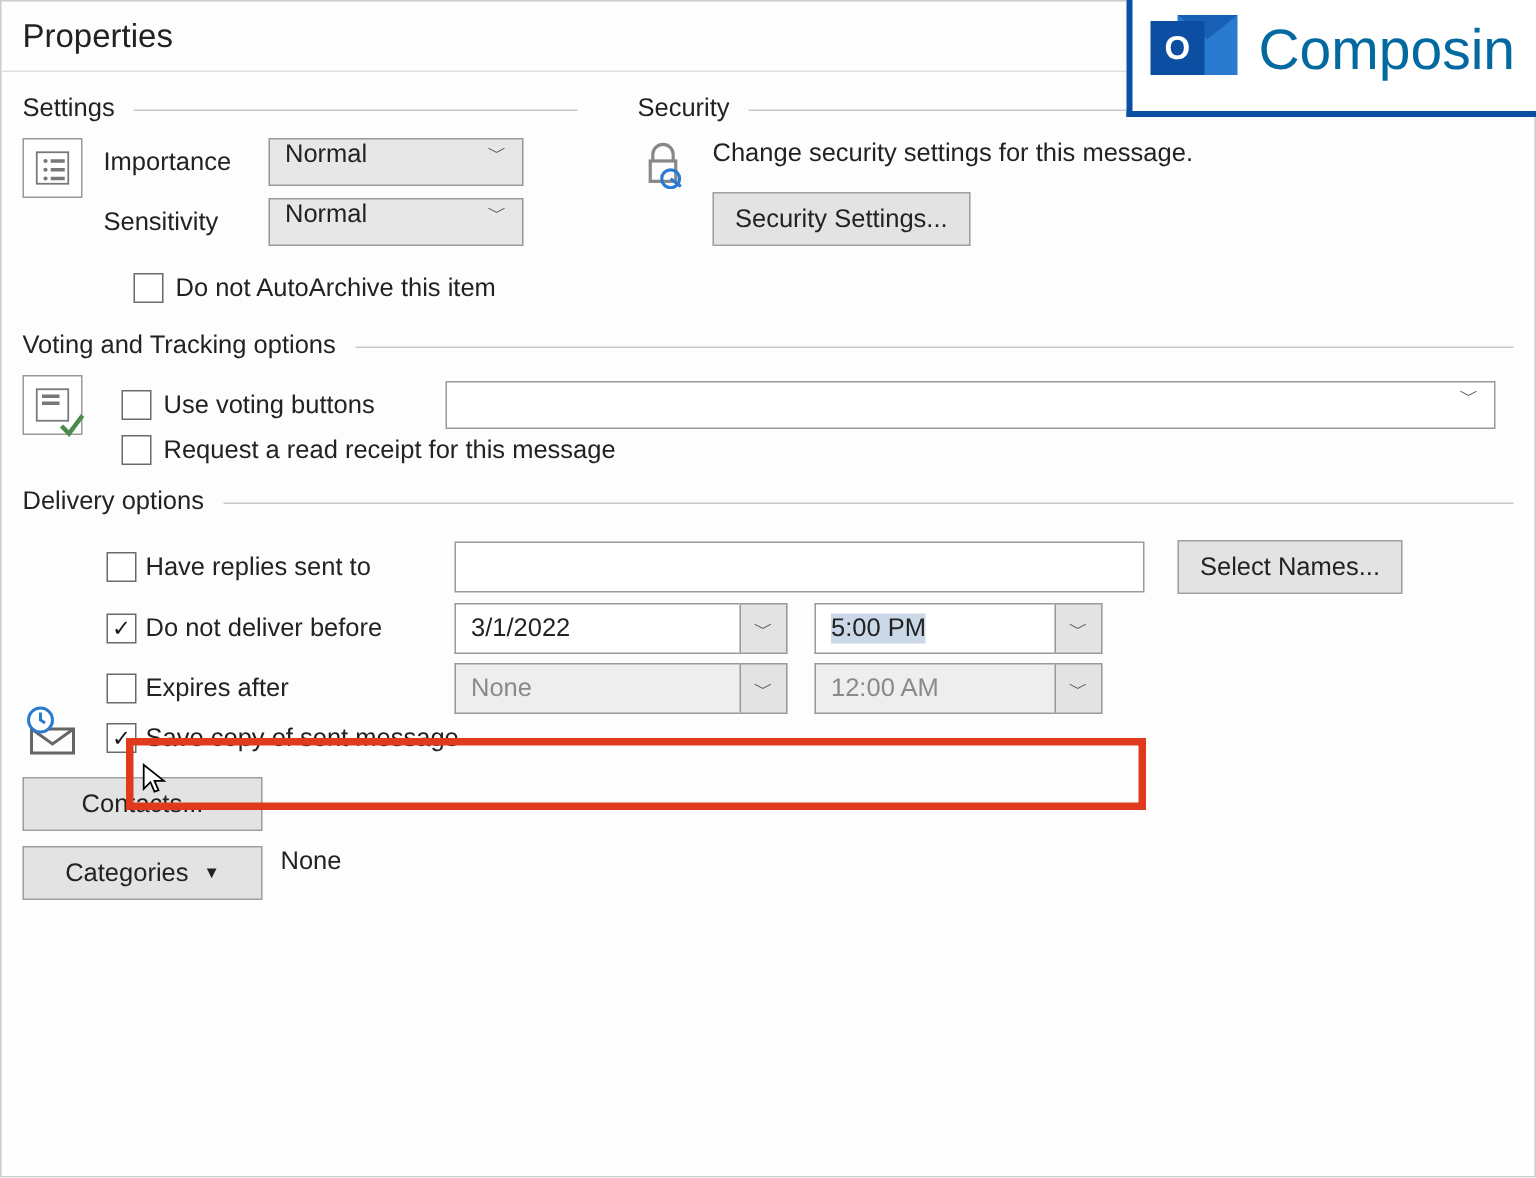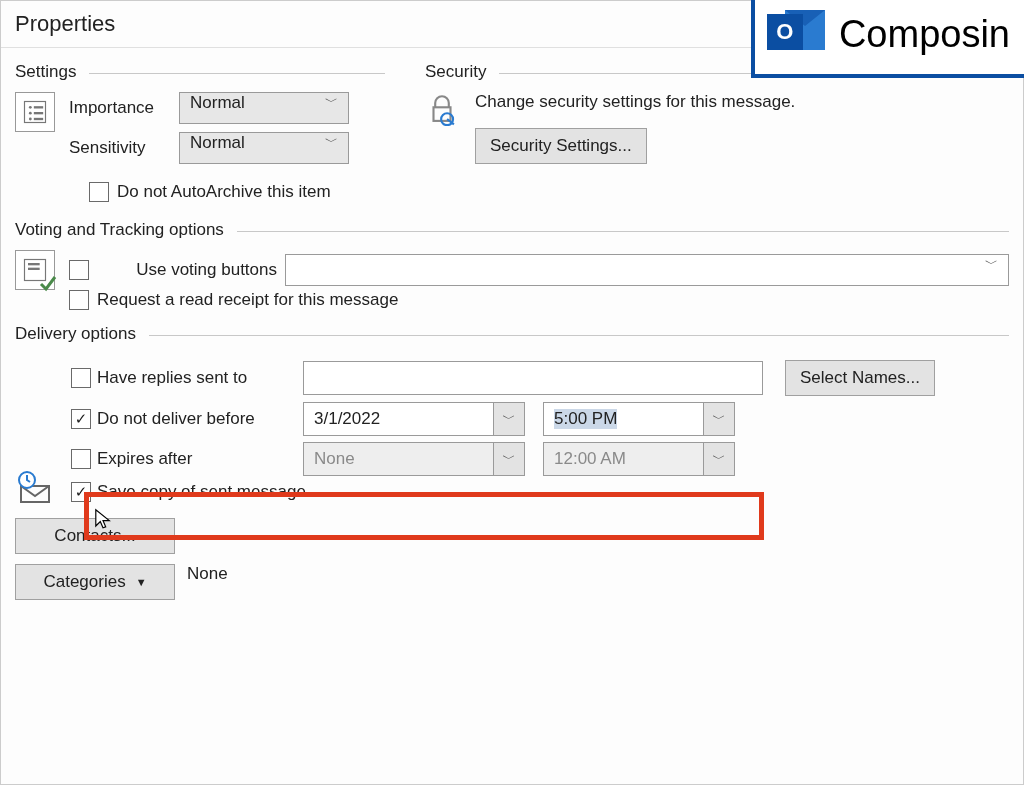--- a/index.html
+++ b/index.html
@@ -13,38 +13,38 @@
   .settingsCol { width:370px; }
   .securityCol { flex:1; }
   .settingsGrid { display:flex; gap:14px; align-items:flex-start; }
   .iconbox { width:40px; height:40px; border:1px solid #999; background:#fff; display:flex; align-items:center; justify-content:center; font-size:10px; color:#666; }
   .iconbox.tracking { position:relative; }
   .field-row { display:flex; align-items:center; gap:10px; margin-bottom:8px; }
   .lbl { width:100px; }
   .combo { display:flex; align-items:flex-start; justify-content:space-between; border:1px solid #9a9a9a; background:#e7e7e7; height:32px; padding:0 10px; min-width:170px; }
   .combo.white { background:#fff; }
   .combo .chev { font-size:13px; color:#555; }
-  .cb-row { display:flex; align-items:center; gap:8px; margin:4px 0; }
+  .cb-row { display:flex; align-items:center; gap:8px; margin:4px 12px; }
   .cb { width:20px; height:20px; border:1px solid #6a6a6a; background:#fff; display:flex; align-items:center; justify-content:center; color:#1a1a1a; font-size:15px;}
   .btn { border:1px solid #a0a0a0; background:#e3e3e3; padding:6px 14px; height:36px; display:inline-flex; align-items:center; }
   .delivery .row { display:flex; align-items:center; gap:6px; margin:6px 0; }
   .delivery .textcell { width:200px; }
   .delivery .input { border:1px solid #9a9a9a; background:#fff; height:34px; padding:0 10px; display:flex; align-items:center; flex:1; }
   .combo-input { display:flex; height:34px; }
   .combo-input .val { border:1px solid #9a9a9a; border-right:none; background:#fff; padding:0 10px; display:flex; align-items:center; }
   .combo-input .drop { border:1px solid #9a9a9a; background:#e3e3e3; width:32px; display:flex; align-items:center; justify-content:center; color:#555; font-size:13px;}
   .combo-input.disabled .val { background:#eee; color:#8a8a8a;}
   .highlight-box { position:absolute; border:5px solid #e03a1c; pointer-events:none; }
   .cursor { position:absolute; width:18px; height:22px; pointer-events:none; }
   .overlay { position:absolute; top:-2px; right:-2px; background:#fff; border-left:4px solid #0b4ea2; border-bottom:4px solid #0b4ea2; padding:10px 16px 14px 12px; display:flex; align-items:center; gap:14px; }
   .outlook-icon { width:58px; height:52px; position:relative; }
   .outlook-back { position:absolute; right:0; top:2px; width:40px; height:40px; background:#2a7bd0; }
   .outlook-flap { position:absolute; right:0; top:2px; border-left:20px solid transparent; border-right:20px solid transparent; border-top:16px solid #1860b6; width:0; height:0; }
   .outlook-o { position:absolute; left:0; top:6px; width:36px; height:36px; background:#0b4ea2; color:#fff; font-weight:600; font-size:22px; display:flex; align-items:center; justify-content:center;}
-  .composing { font-size:38px; color:#000000; font-weight:400; white-space:nowrap; overflow:hidden; }
+  .composing { font-size:38px; color:#0369a1; font-weight:400; white-space:nowrap; overflow:hidden; }
   .sel { background:#cbd8e8; }
   .categories-drop { display:flex; align-items:center; gap:10px;}
   .tri { font-size:11px;}
   .padlock svg { width:34px; height:34px;}
   .icon-clock { width:40px; height:40px; }
 </style>
 </head>
 <body>
 
 <div class="dialog">
@@ -129,21 +129,21 @@
             <rect x="6" y="6" width="10" height="2" fill="#777"></rect>
             <rect x="6" y="10" width="10" height="2" fill="#777"></rect>
           </svg>
         <svg style="position:absolute; right:-4px; bottom:-4px;" width="20" height="20" viewBox="0 0 20 20">
             <path d="M3 11 l5 5 l9 -12" fill="none" stroke="#4a8a4a" stroke-width="3"></path>
           </svg>
       </div>
       <div style="flex:1">
         <div class="cb-row">
           <div class="cb"></div>
-          <span style="width:180px;text-align:right;">Use voting buttons</span>
+          <span style="width:180px;">Use voting buttons</span>
           <div class="combo white" style="flex:1">
             <span></span>
             <span class="chev">﹀</span>
           </div>
         </div>
         <div class="cb-row">
           <div class="cb"></div>
           <span>Request a read receipt for this message</span>
         </div>
       </div>

